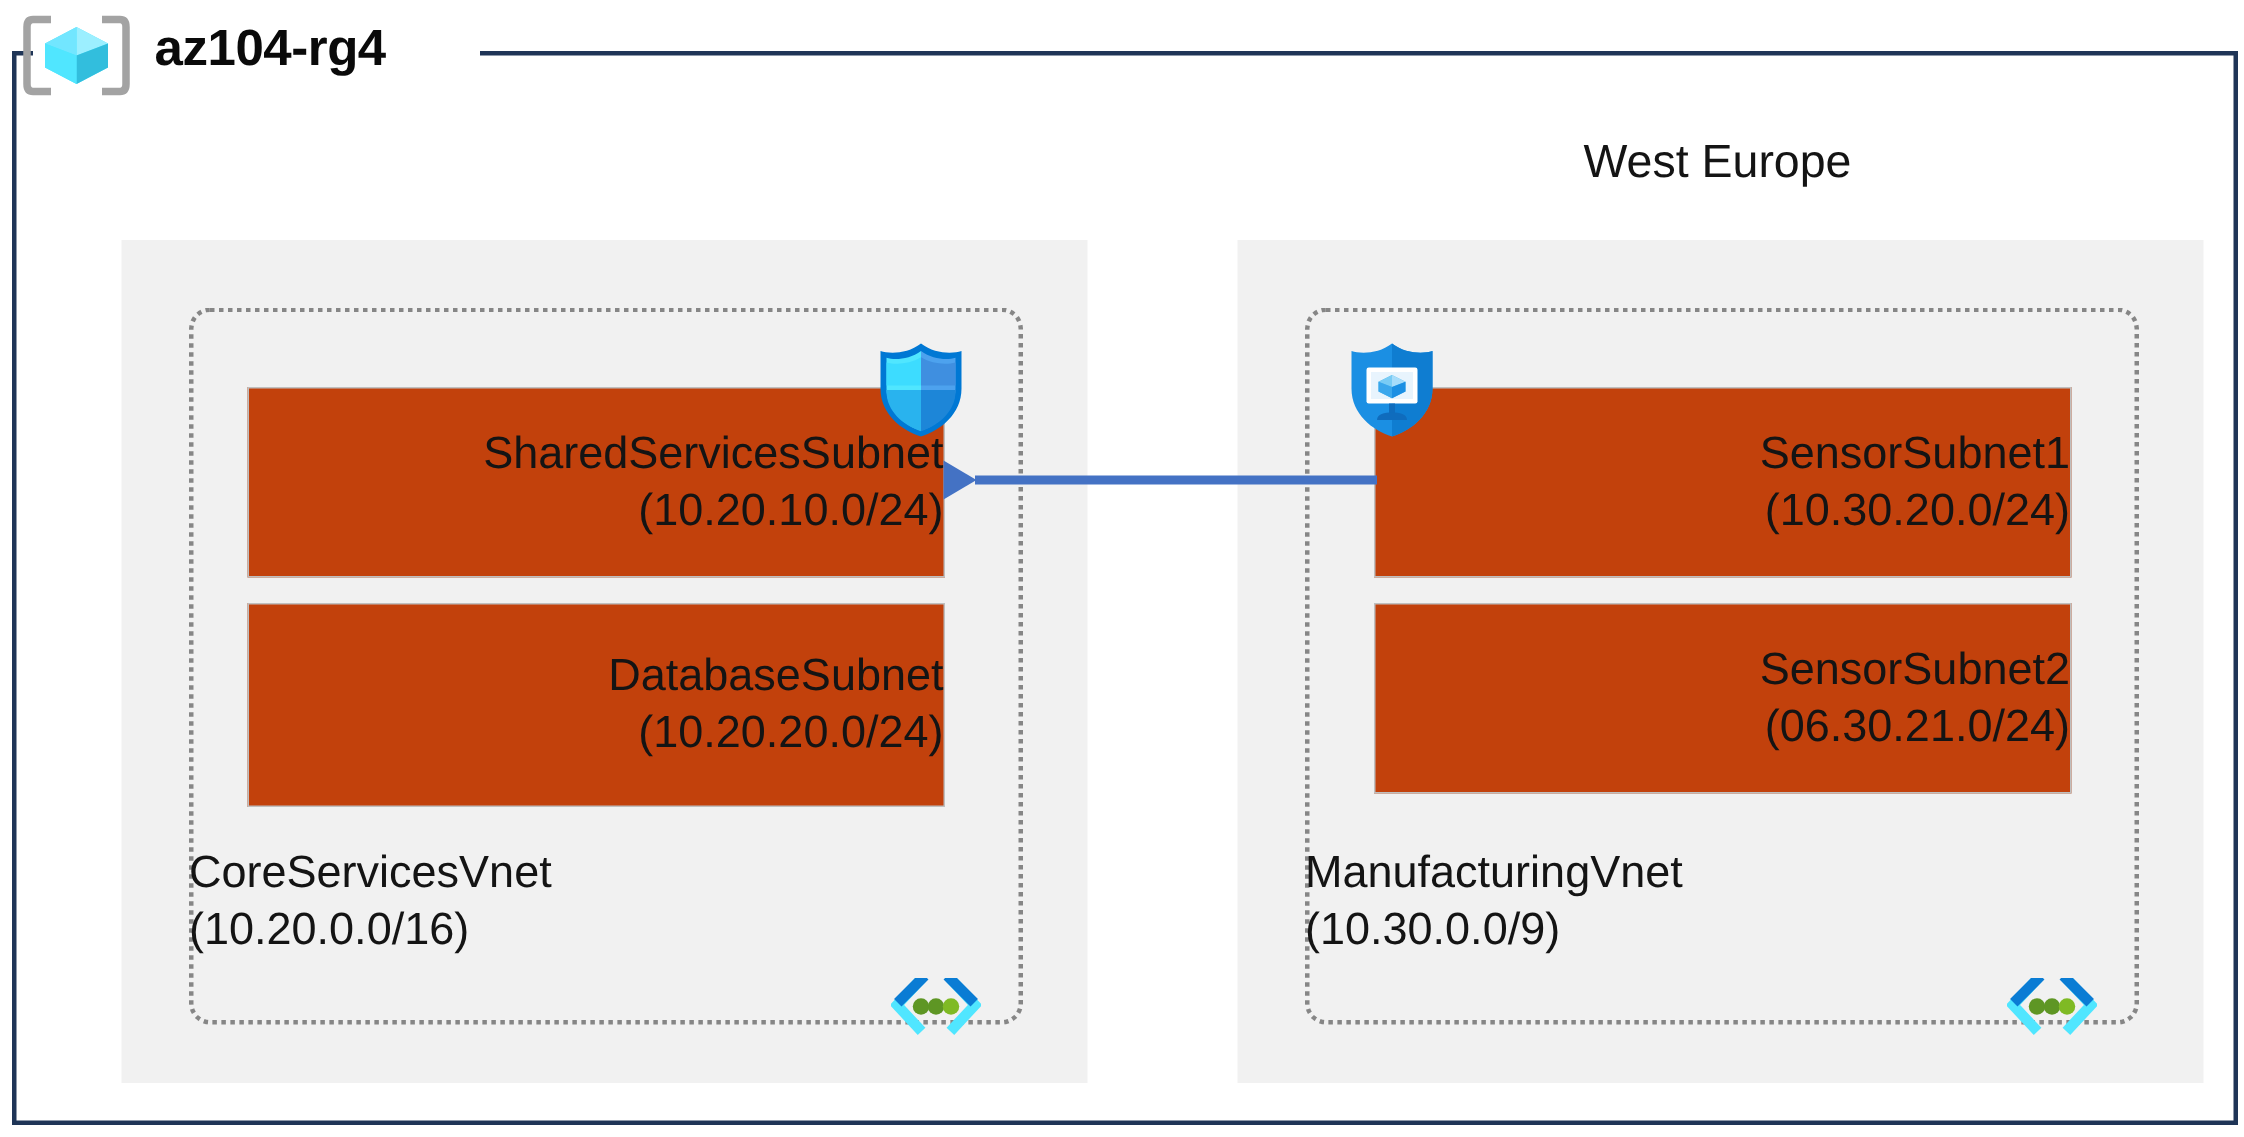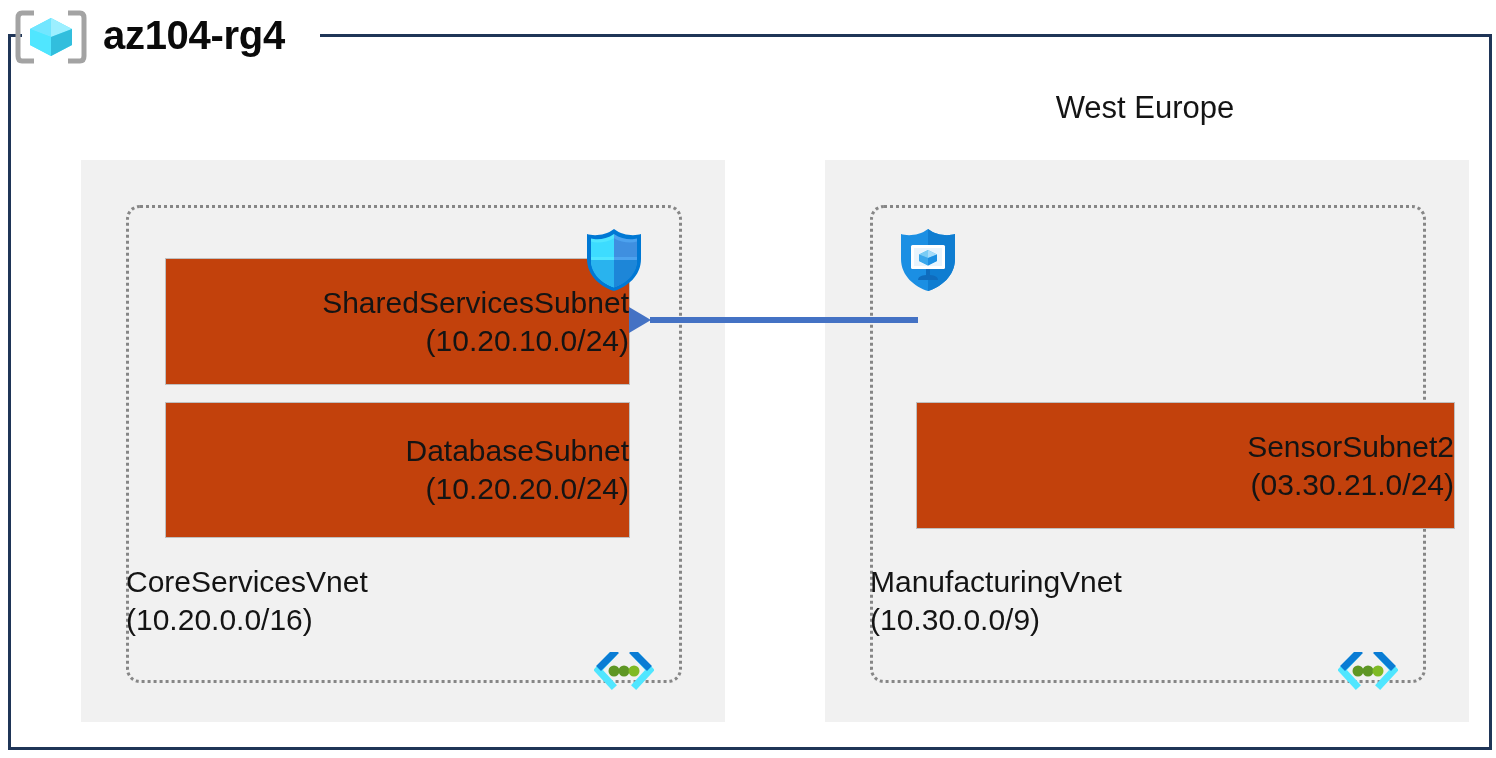--- a/index.html
+++ b/index.html
@@ -42,21 +42,21 @@
     left: 320px;
     top: 34px;
     width: 1172px;
     height: 3px;
     background: #1f3557;
   }
   .rg-title {
     position: absolute;
     left: 103px;
     top: 13px;
-    font-size: 40px;
+    font-size: 34px;
     font-weight: bold;
     color: #0a0a0a;
     letter-spacing: -0.3px;
     white-space: nowrap;
   }
   .rg-icon {
     position: absolute;
     left: 14px;
     top: 10px;
     width: 74px;
@@ -206,40 +206,44 @@
       <circle cx="40" cy="19" r="5.5" fill="#7fba24"></circle>
     </svg>
   </div>
 
   <div class="region-label" style="left:995px; top:90px; width:300px;">West Europe</div>
 
   <div class="region-box" style="left:825px; top:160px; width:644px; height:562px;"></div>
 
   <div class="vnet-box" style="left:870px; top:205px; width:556px; height:478px;"></div>
 
+  <div class="subnet" style="left:916px; top:258px; width:465px; height:127px;">
+    <span class="nm">SensorSubnet1</span>
+    <span class="cidr">(10.30.20.0/24)</span>
+  </div>
 
   <div class="badge" style="left:897px; top:227px;">
     <svg viewBox="0 0 62 66" width="62" height="66">
       <path d="M31 2 C22 9 10 9 4 7 L4 32 C4 49 18 60 31 64 C44 60 58 49 58 32 L58 7 C52 9 40 9 31 2 Z" fill="#1b8fe3"></path>
       <path d="M31 2 C40 9 52 9 58 7 L58 32 C58 49 44 60 31 64 Z" fill="#0f7dd1"></path>
       <rect x="14" y="18" width="34" height="24" rx="1.5" fill="#ffffff"></rect>
       <rect x="17" y="21" width="28" height="18" fill="#e8f4fd"></rect>
       <polygon points="31,23 40,27.5 40,34 31,38.5 22,34 22,27.5" fill="#50b9f0"></polygon>
       <polygon points="31,23 40,27.5 31,31" fill="#a6dcfa"></polygon>
       <polygon points="31,23 22,27.5 31,31" fill="#79ccf5"></polygon>
       <polygon points="31,31 40,27.5 40,34 31,38.5" fill="#1b8fe3"></polygon>
       <polygon points="31,31 22,27.5 22,34 31,38.5" fill="#3aa7ec"></polygon>
       <rect x="29" y="42" width="4" height="7" fill="#0f6cbd"></rect>
       <path d="M21 53 C21 49 26 48 31 48 C36 48 41 49 41 53 Z" fill="#0f6cbd"></path>
     </svg>
   </div>
 
-  <div class="subnet" style="left:916px; top:402px; width:539px; height:127px;">
+  <div class="subnet" style="left:916px; top:402px; width:465px; height:127px;">
     <span class="nm">SensorSubnet2</span>
-    <span class="cidr">(03.30.21.0/24)</span>
+    <span class="cidr">(06.30.21.0/24)</span>
   </div>
 
   <div class="vnet-label" style="left:870px; top:563px; width:556px;">
     <div>ManufacturingVnet</div>
     <div>(10.30.0.0/9)</div>
   </div>
 
   <div class="vnet-icon" style="left:1338px; top:652px;">
     <svg viewBox="0 0 60 38" width="60" height="38">
       <path d="M18 3 L4 18 L18 33" fill="none" stroke="#50e6ff" stroke-width="7" stroke-linecap="square"></path>

